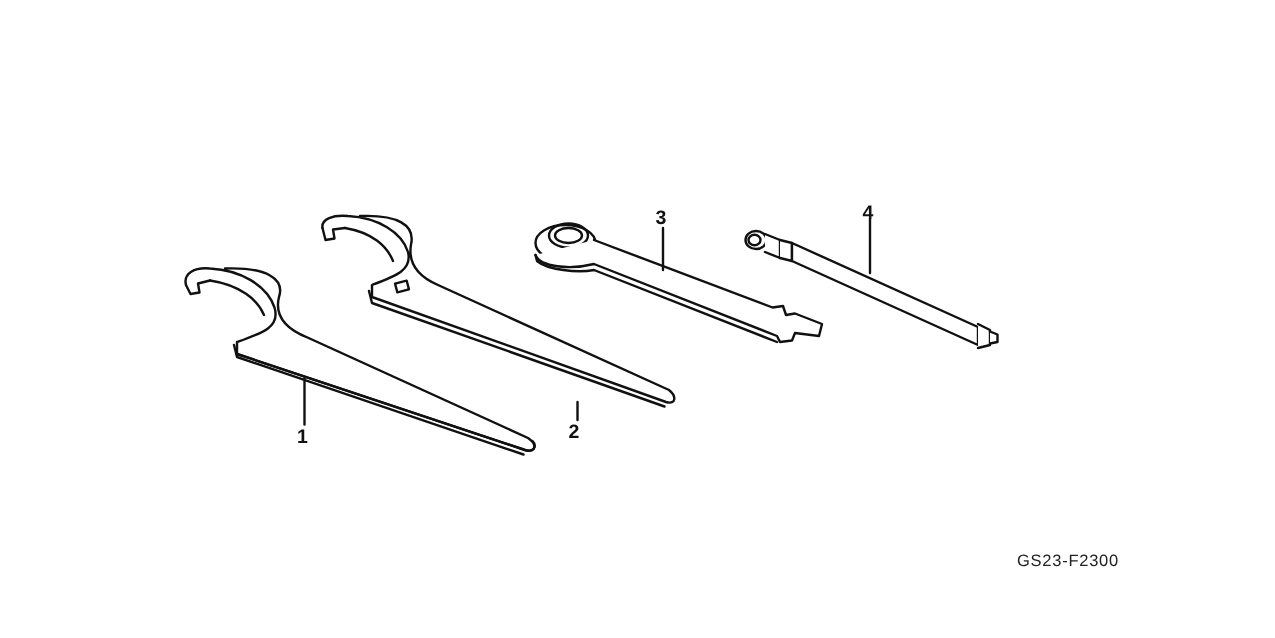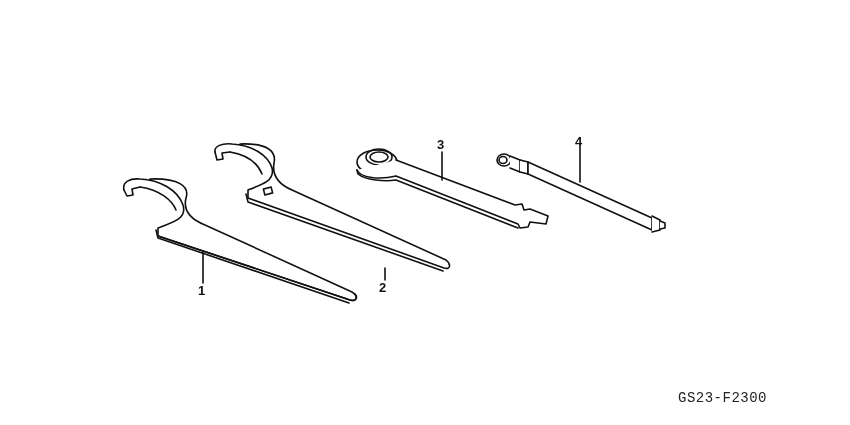--- a/index.html
+++ b/index.html
@@ -1,19 +1,19 @@
 <!DOCTYPE html>
 <html><head>
 <meta charset="utf-8">
 <style>
   html, body { margin: 0; padding: 0; background: #ffffff; }
   body { width: 850px; height: 425px; position: relative; overflow: hidden; font-family: "Liberation Sans", sans-serif; }
   .diagram { position: absolute; left: 0; top: 0; width: 850px; height: 425px; }
   .callout { position: absolute; font-family: "Liberation Sans", sans-serif; font-size: 13px; font-weight: bold; color: #111; }
-  .code { position: absolute; left: 678px; top: 390px; font-family: Liberation Mono, monospace; font-size: 14px; color: #222; letter-spacing: 0.5px; }
+  .code { position: absolute; left: 678px; top: 368px; font-family: Liberation Sans, sans-serif; font-size: 11px; color: #222; letter-spacing: 0.5px; }
 </style>
 </head>
 <body>
 
 <div class="diagram">
   <svg width="850" height="425" viewBox="0 0 850 425" xmlns="http://www.w3.org/2000/svg" fill="none" stroke="#111" stroke-width="1.6" stroke-linejoin="round" stroke-linecap="round">
 
     <g>
       <path d="M124,190 C122,182 130,178 140,179 C160,180 178,190 183,205 C187,218 175,222 158,228 L158,236 L350,300 C358,302 358,296 352,292 L205,225 C190,219 183,210 186,198 C190,186 178,178 150,179" fill="#fff"></path>
       <path d="M158,236 L350,300 C356,302 358,297 355,294"></path>

